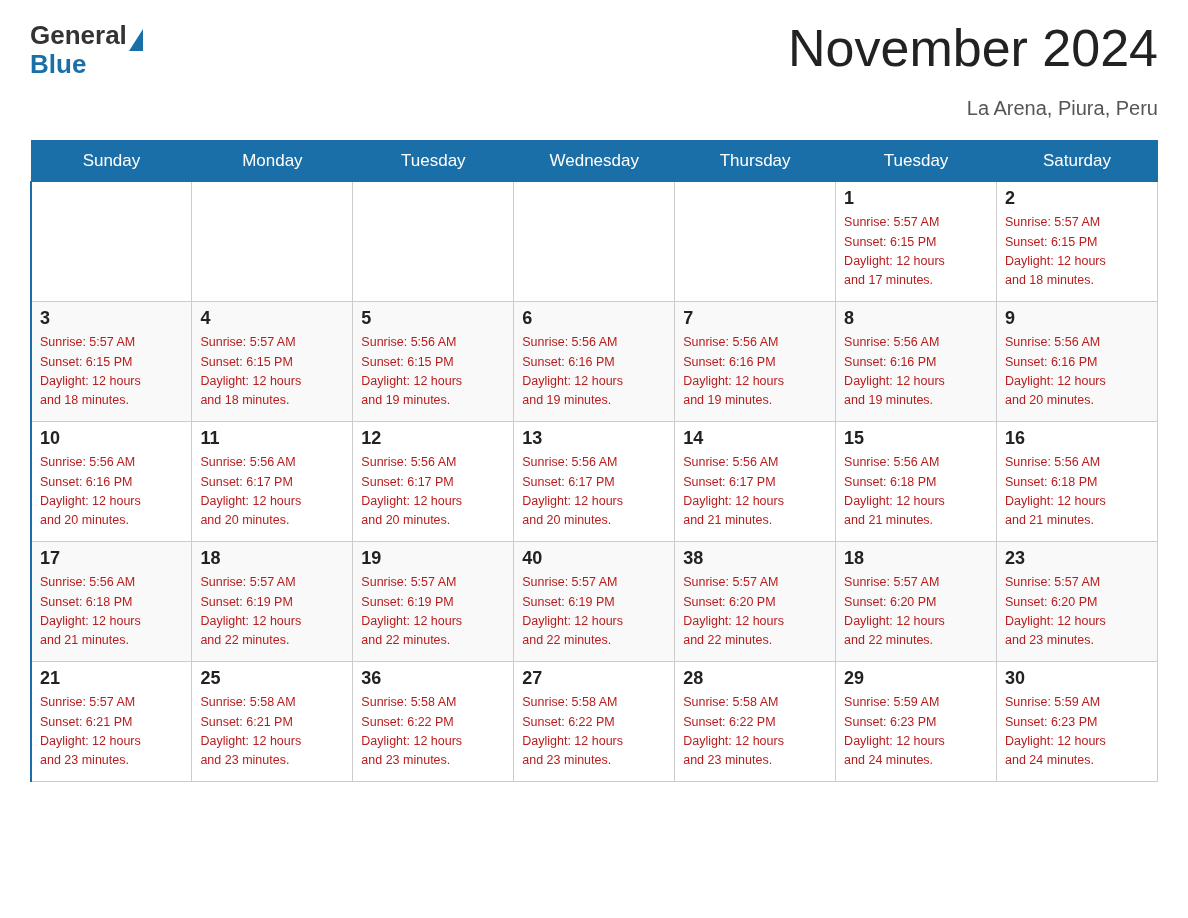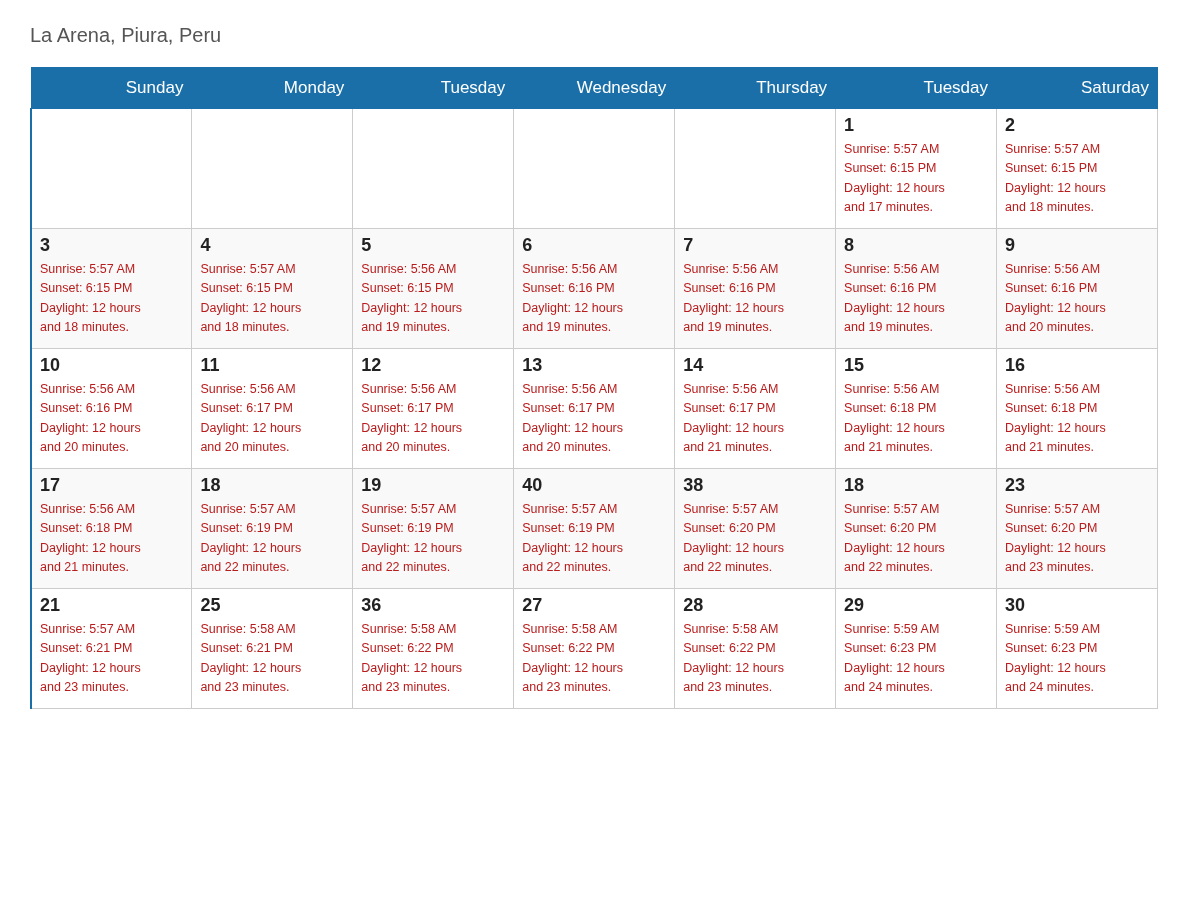--- a/index.html
+++ b/index.html
@@ -47,36 +47,36 @@
     }
     .month-title {
       font-size: 52px;
       font-weight: normal;
       color: #222;
       line-height: 1.1;
     }
     .location {
       font-size: 20px;
       color: #555;
-      margin-top: 4px;
+      margin-top: 20px;
     }
     table {
       width: 100%;
       border-collapse: collapse;
       table-layout: fixed;
     }
     thead tr {
       background-color: #1a6fa8;
     }
     thead th {
       color: #fff;
       font-size: 17px;
       font-weight: normal;
       padding: 10px 8px;
-      text-align: right;
+      text-align: center;
       border: 1px solid #1a6fa8;
     }
     tbody td {
       vertical-align: top;
       padding: 6px 8px 8px 8px;
       border: 1px solid #ccc;
       font-size: 12.5px;
       color: #333;
       height: 120px;
     }
@@ -99,21 +99,28 @@
       border-left: 2px solid #1a6fa8;
     }
     .empty-cell {
       background: #fff;
     }
   </style>
 </head>
 <body>
 
 <div class="header">
+  <div class="logo">
+    <div>
+      <span class="logo-text-general">General</span><span class="logo-triangle"></span>
+      <span class="logo-blue">Blue</span>
+    </div>
+  </div>
   <div class="title-block">
+    <div class="month-title">November 2024</div>
     <div class="location">La Arena, Piura, Peru</div>
   </div>
 </div>
 
 <table>
   <thead>
     <tr>
     <th>Sunday</th>
         <th>Monday</th>
         <th>Tuesday</th>

